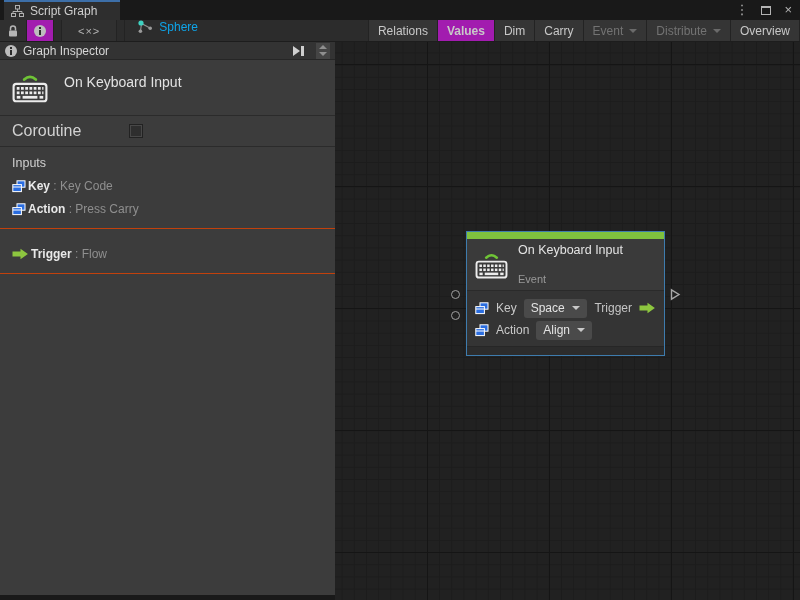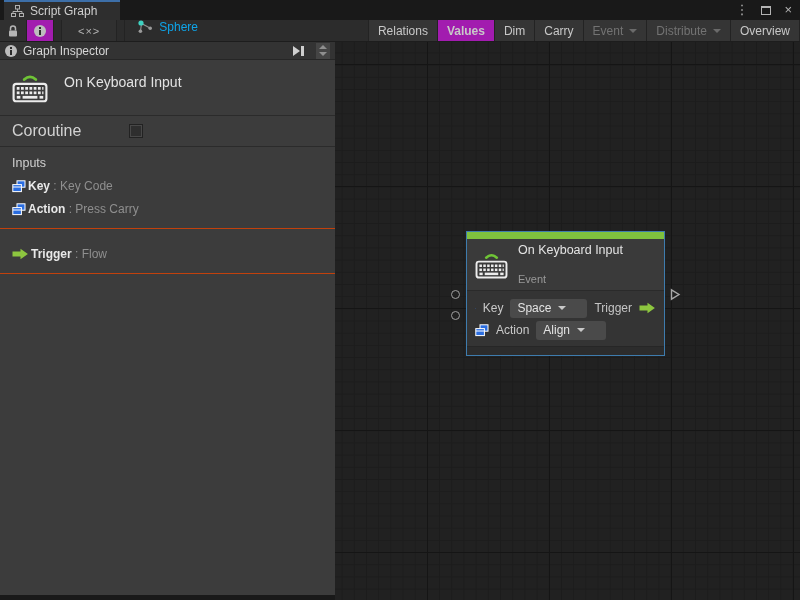--- a/index.html
+++ b/index.html
@@ -79,21 +79,21 @@
   
   .node { position:absolute; left:131px; top:189px; width:199px; border:1px solid #3e7cae; background:#343434; }
   .node-accent { height:7px; background:#7fc13e; }
   .node-header { display:flex; align-items:center; gap:10px; padding:4px 10px 5px 8px; background:#3a3a3a;
                  border-bottom:1px solid #2a2a2a; }
   .node-title { color:#e4e4e4; font-size:12.5px; }
   .node-sub { color:#989898; font-size:11px; margin-top:16px; }
   .node-body { padding:6px 8px 5px 8px; }
   .node-row { display:flex; align-items:center; gap:7px; height:22px; font-size:12px; color:#c9c9c9; }
   .dropdown { display:flex; align-items:center; gap:7px; background:#4a4a4a; border-radius:3px;
-              padding:2px 21px 3px 7px; color:#e3e3e3; cursor:default; }
+              padding:2px 7px 3px 7px; color:#e3e3e3; cursor:default; }
   .dropdown .dd-caret { margin-left:0; border-top-color:#c9c9c9; }
   .trigger-group { margin-left:auto; display:flex; align-items:center; gap:7px; color:#c4c4c4; }
   .node-footer { height:9px; background:#2c2c2c; border-top:1px solid #262626; }
   .port-circle { position:absolute; width:9px; height:9px; border:1px solid #a0a0a0; border-radius:50%; left:-16px; }
   .port-circle.p1 { top:58px; }
   .port-circle.p2 { top:79px; }
   .port-triangle { position:absolute; right:-17px; top:56px; }
 </style>
 </head>
 <body>

